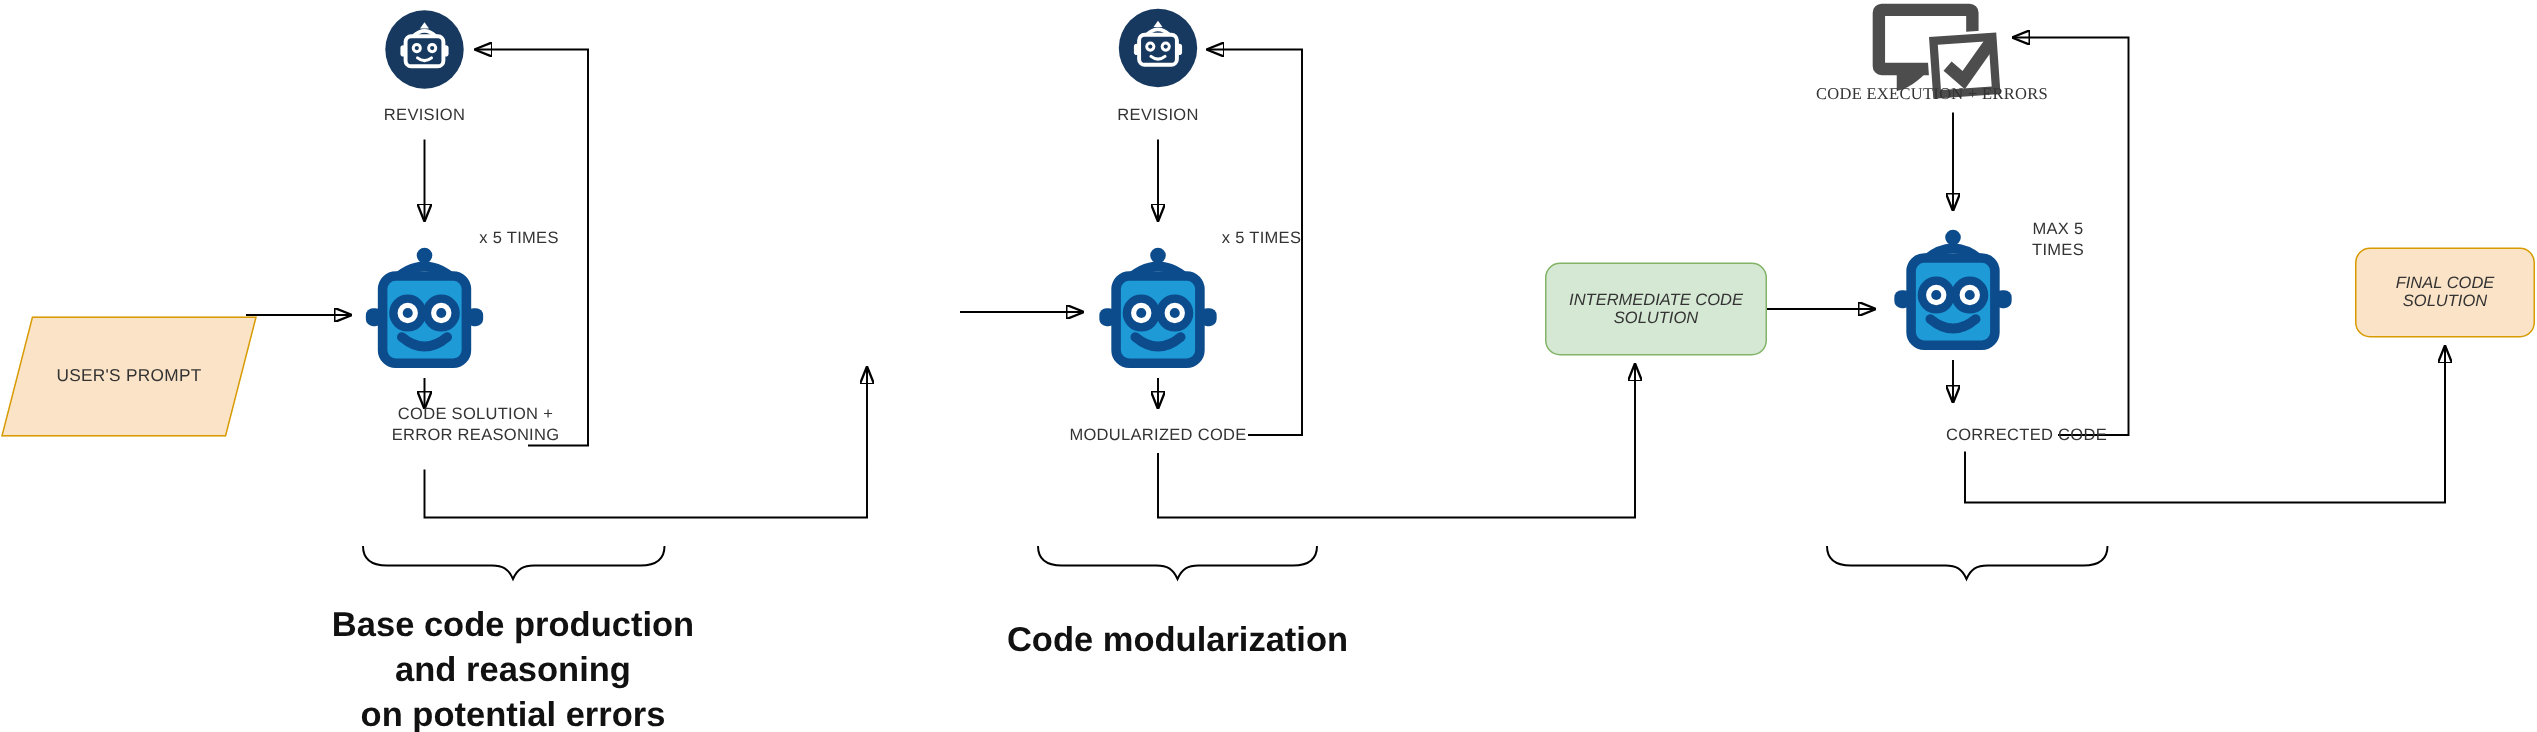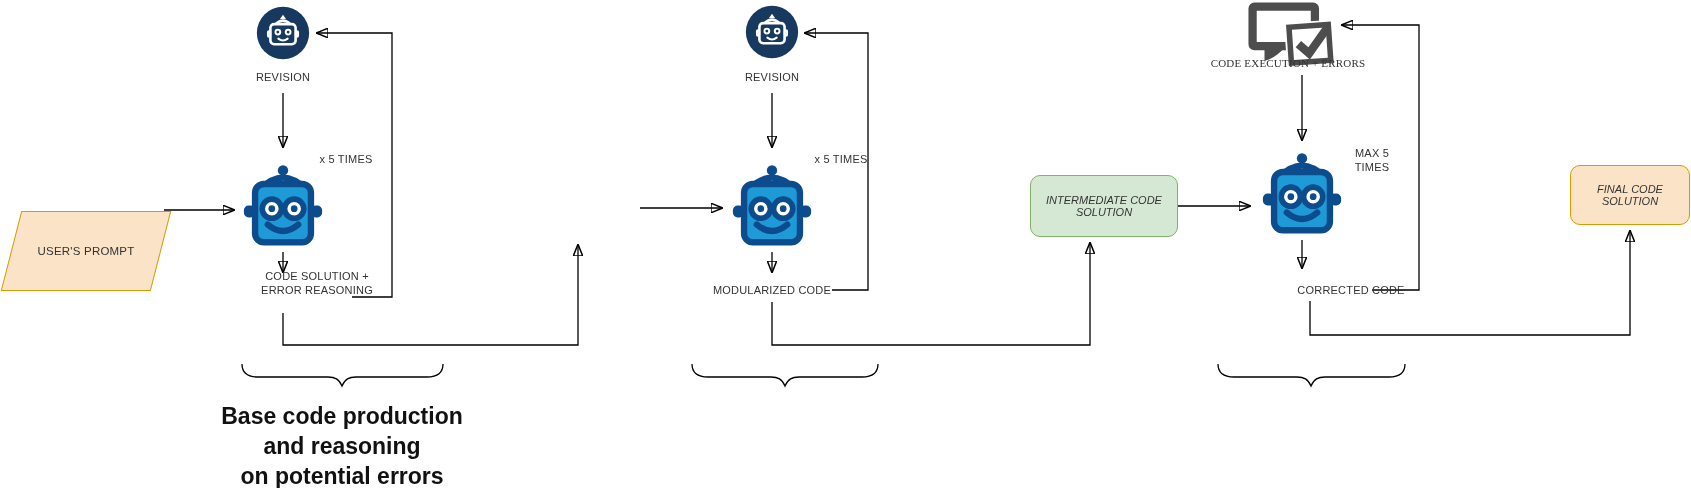--- a/index.html
+++ b/index.html
@@ -147,20 +147,21 @@
   </div>
   <div class="lbl" style="left:772px; top:71px;">REVISION</div>
   <div class="lbl" style="left:841px; top:153px;">x 5 TIMES</div>
   <div class="abs" style="left:732px; top:164px; width:80px; height:83px;">
     <svg width="80" height="83">
         <use href="#robot"></use>
       </svg>
   </div>
   <div class="lbl" style="left:772px; top:284px;">MODULARIZED CODE</div>
   <div class="node green" style="left:1030px; top:175px; width:148px; height:62px;">INTERMEDIATE CODE SOLUTION</div>
+  <div class="caption" style="left:785px; top:411px;">Code modularization</div>
 
   <div class="abs" style="left:1248px; top:2px; width:88px; height:66px;">
     <svg width="88" height="66">
         <use href="#codexec"></use>
       </svg>
   </div>
   <div class="lbl" style="left:1288px; top:57px;font-family:Liberation Serif, serif;">CODE EXECUTION + ERRORS</div>
   <div class="lbl" style="left:1372px; top:147px;">MAX  5
 TIMES</div>
   <div class="abs" style="left:1262px; top:152px; width:80px; height:83px;">

